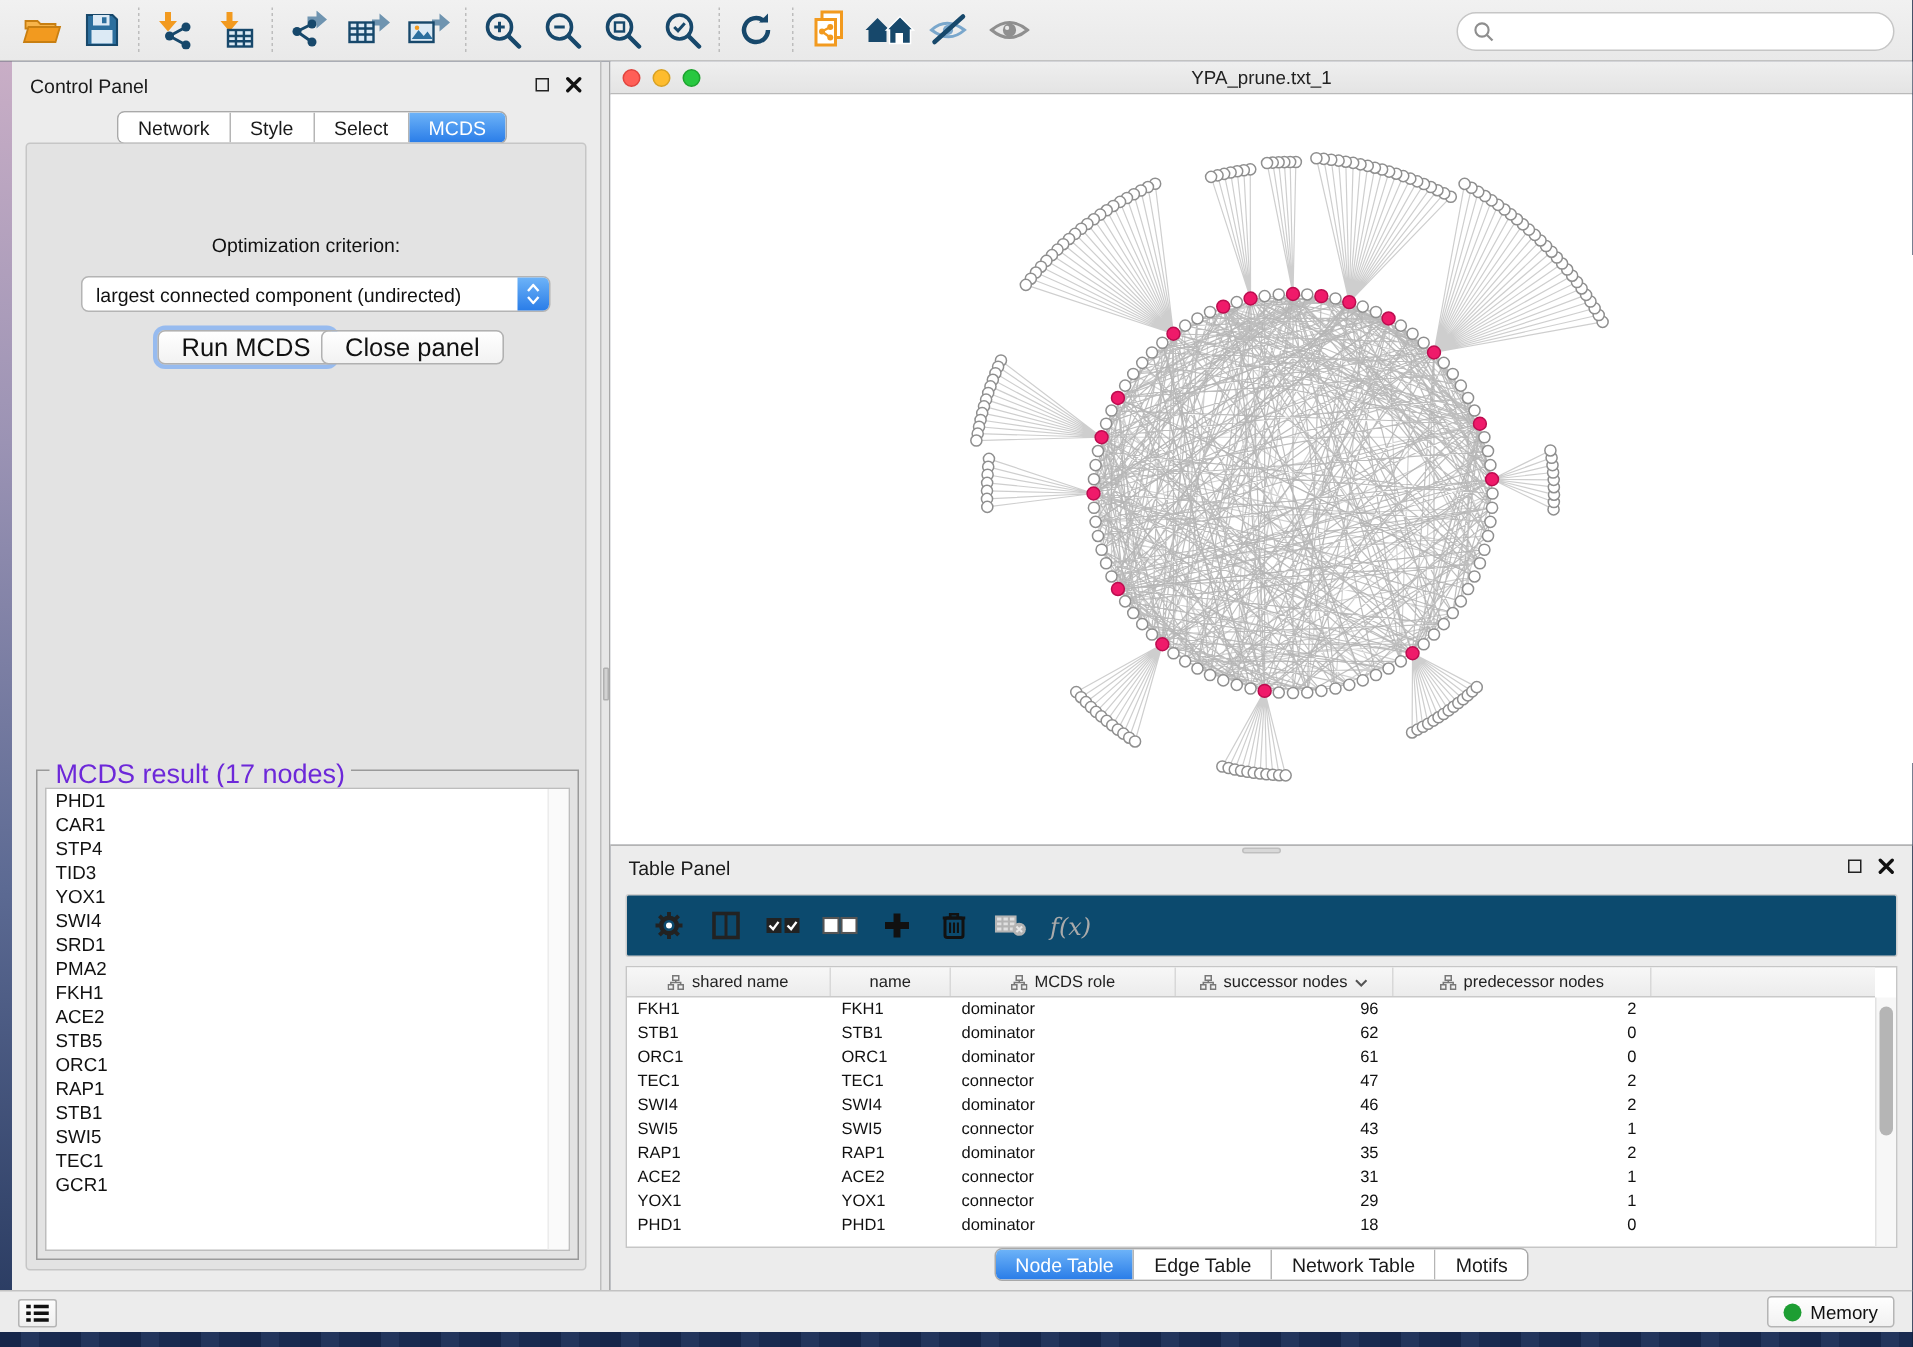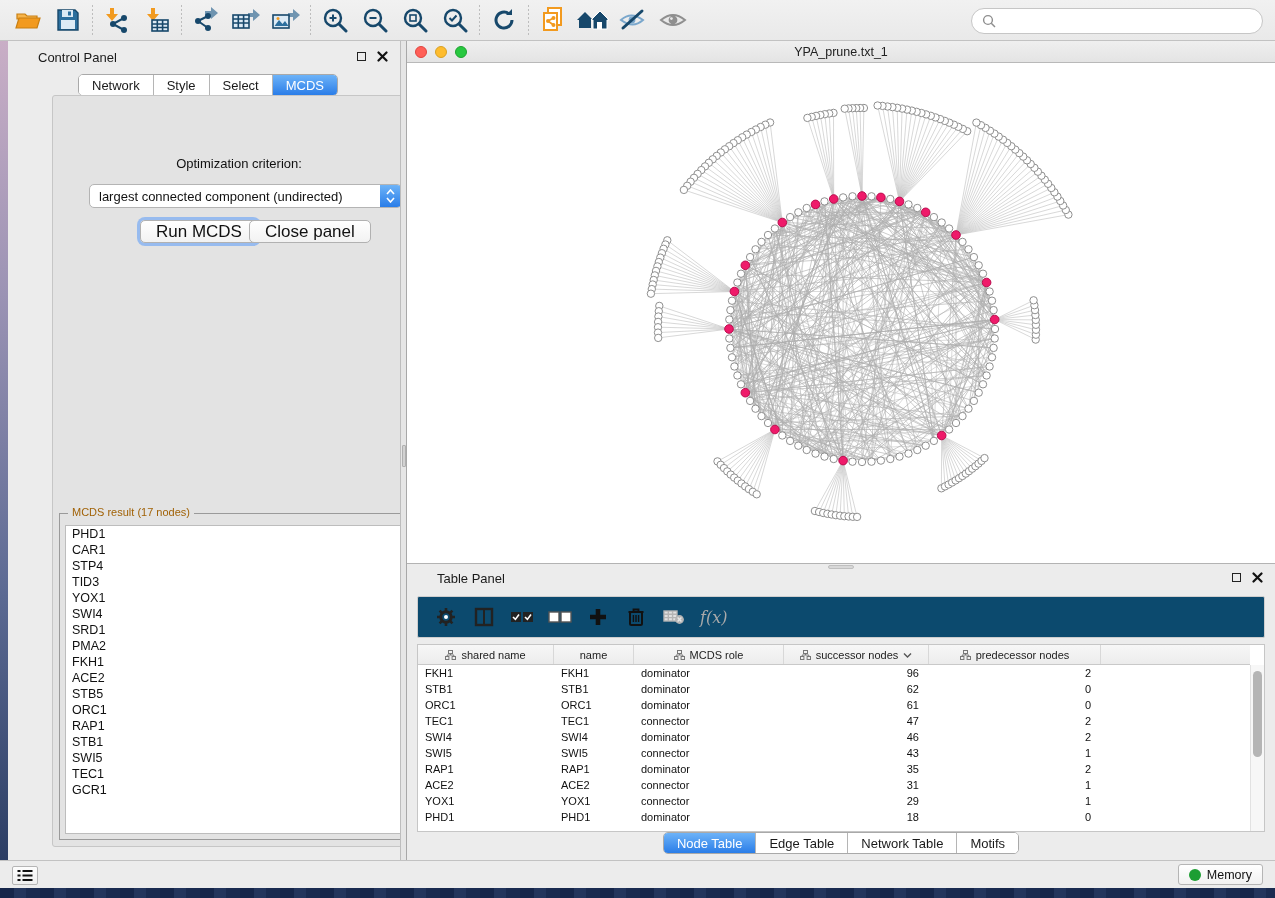--- a/index.html
+++ b/index.html
@@ -22,52 +22,52 @@
     background:repeating-linear-gradient(#bdbdbd 0 2px, transparent 2px 4px); }
   #search-box { position:absolute; right:12px; top:8px; width:292px; height:26px;
     background:#fff; border:1px solid #c6c6c6; border-radius:13px;
     display:flex; align-items:center; padding:0 10px; }
   #search-box input { border:none; outline:none; flex:1; font-size:12px; background:transparent;
     font-family:"Liberation Sans",sans-serif; }
 
   
   #control-panel { left:8px; top:41px; width:392px; height:819px; background:#ececec; }
   #cp-header { position:absolute; left:0; top:0; width:100%; height:30px; }
-  .panel-title { font-size:13px; color:#1a1a1a; position:absolute; left:30px; top:9px; }
+  .panel-title { font-size:13px; color:#1a1a1a; position:absolute; left:12px; top:9px; }
   .panel-float { position:absolute; width:9px; height:9px; border:1.5px solid #222; top:11px; }
   .panel-close { position:absolute; width:11px; height:11px; top:10px; }
   .panel-close svg { display:block; }
 
   .seg-tabs { position:absolute; display:flex; border:1px solid #a9a9a9; border-radius:5px;
     overflow:hidden; background:#fff; height:22px; }
   .seg-tab { font-size:13px; color:#1a1a1a; padding:3px 13px; background:#fff;
     border-right:1px solid #b5b5b5; display:flex; align-items:center; }
   .seg-tab:last-child { border-right:none; }
   .seg-tab.active { background:linear-gradient(#6db3f8,#2a7de8); color:#fff; }
 
   #cp-inner { position:absolute; left:9px; top:54px; width:374px; height:752px;
-    background:#e3e3e3; border:1px solid #c6c6c6; border-radius:3px;margin-left:35px; }
+    background:#e3e3e3; border:1px solid #c6c6c6; border-radius:3px; }
   #opt-label { position:absolute; left:0; top:60px; width:100%; text-align:center;
     font-size:13px; color:#111; }
   #criterion-select { position:absolute; left:36px; top:88px; width:313px; height:24px;
     background:#fff; border:1px solid #b4b4b4; border-radius:5px; display:flex; align-items:center; }
   #criterion-select .val { flex:1; font-size:13px; padding-left:9px; color:#111; white-space:nowrap; }
   #criterion-select .cap { width:21px; height:100%; border-radius:0 4px 4px 0;
     background:linear-gradient(#6db3f8,#2a7de8); display:flex; flex-direction:column;
     align-items:center; justify-content:center; gap:2px; }
   .btn { position:absolute; height:23px; background:linear-gradient(#ffffff,#f2f2f2);
     border:1px solid #b1b1b1; border-radius:5px; font-size:17px; color:#111;
     display:flex; align-items:center; justify-content:center; padding:0 15px; }
   #run-btn { left:87px; top:124px; box-shadow:0 0 0 3px rgba(90,155,250,.55); }
   #closepanel-btn { left:196px; top:124px; }
 
   #mcds-groupbox { position:absolute; left:6px; top:417px; width:362px; height:327px;
     border:1px solid #9a9a9a; }
   #mcds-legend { position:absolute; left:8px; top:-8px; background:#e3e3e3; padding:0 4px;
-    font-size:11px; color:#a16207; white-space:nowrap; }
+    font-size:18px; color:#6d28d9; white-space:nowrap; }
   #mcds-listwrap { position:absolute; left:5px; top:11px; right:5px; bottom:5px;
     background:#fff; border:1px solid #bdbdbd; overflow:hidden; }
   #mcds-scroll { position:absolute; right:0; top:0; width:14px; height:100%;
     background:#fafafa; border-left:1px solid #ececec; }
   .mcds-item { font-size:12.5px; line-height:16px; padding-left:6px; color:#111; }
 
   
   #v-splitter { left:400px; top:41px; width:7px; height:819px; background:#e6e6e6;
     border-left:1px solid #bdbdbd; border-right:1px solid #a8a8a8; }
   #v-splitter .handle { position:absolute; left:1px; top:404px; width:4px; height:22px;

